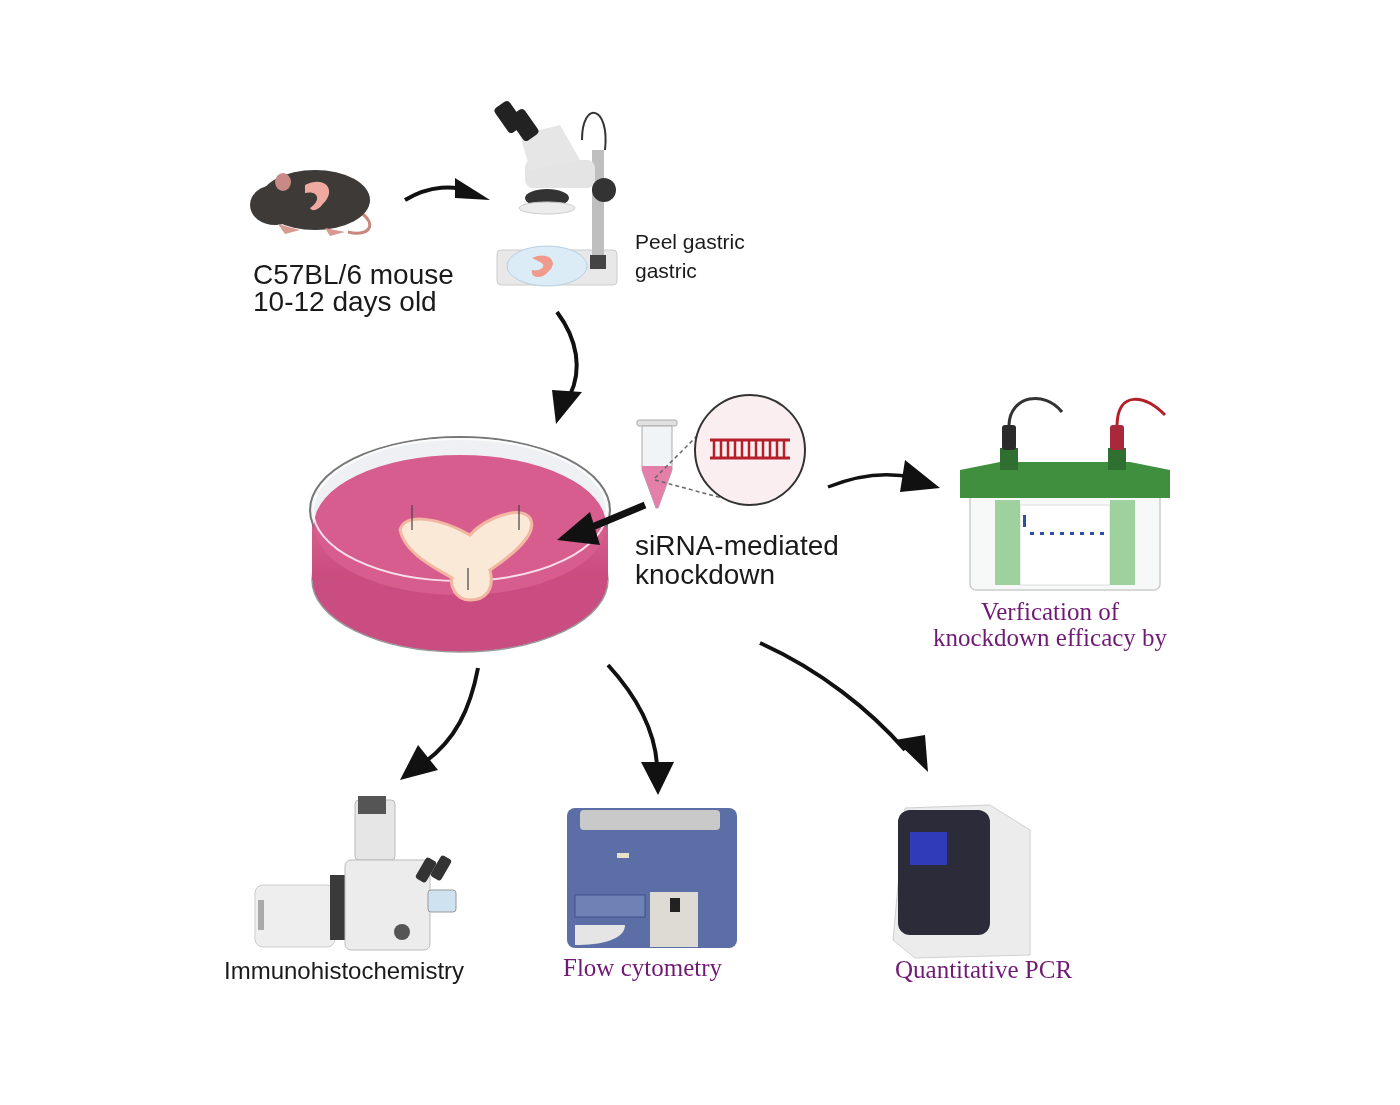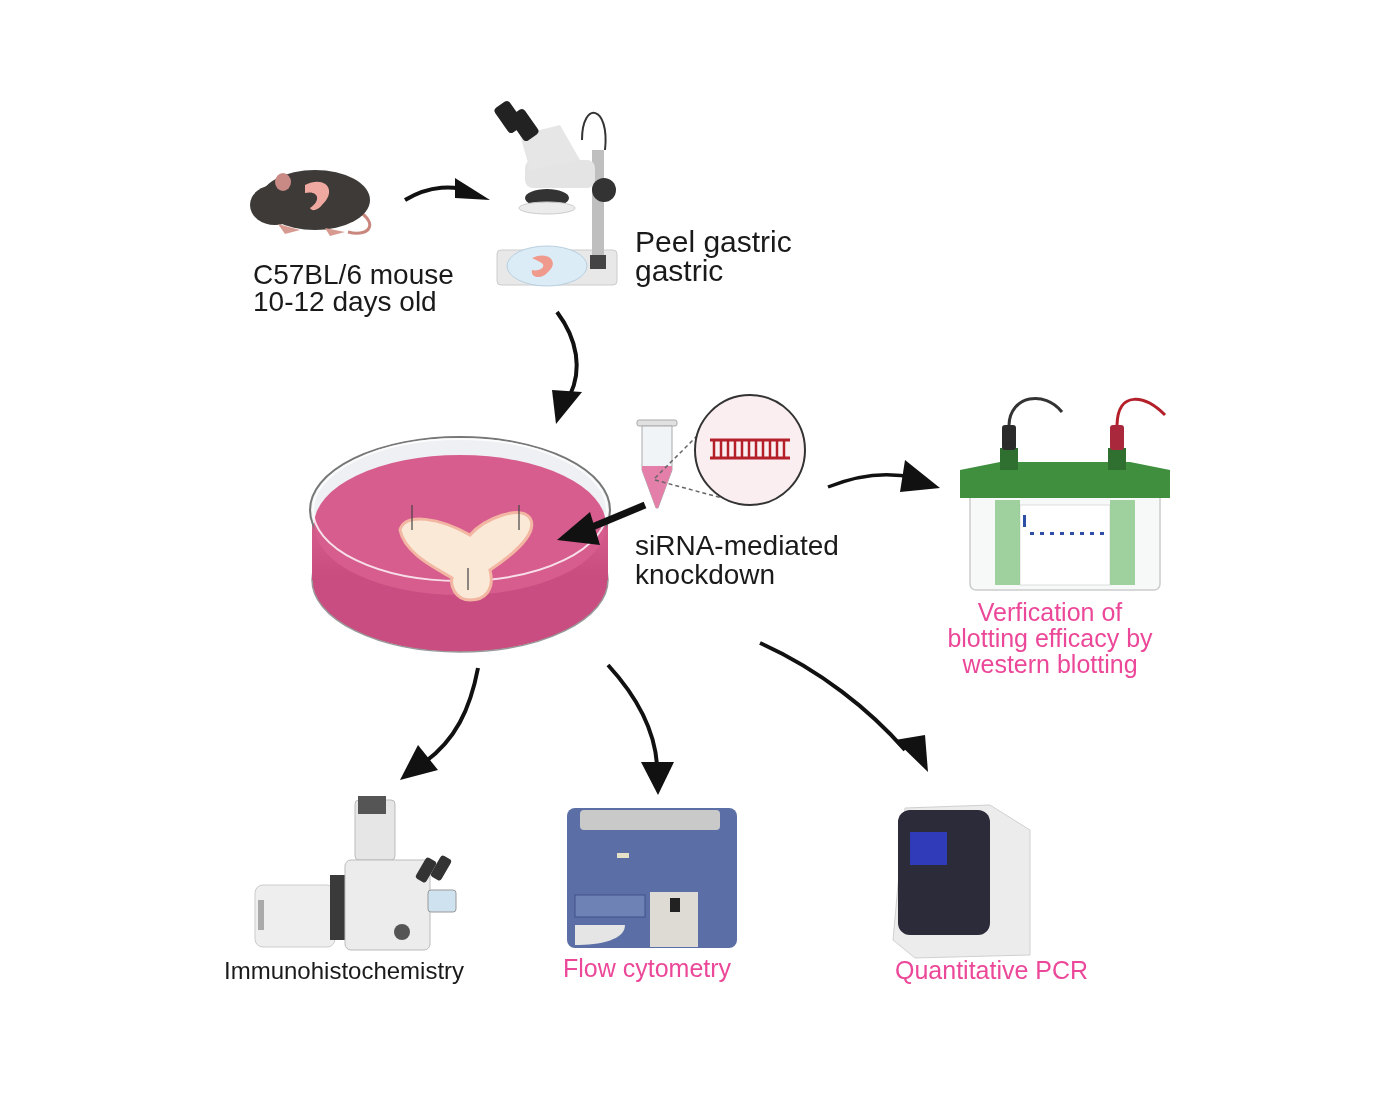--- a/index.html
+++ b/index.html
@@ -1,20 +1,20 @@
 <!DOCTYPE html>
 <html><head>
 <meta charset="utf-8">
 <style>
   html, body { margin:0; padding:0; background:#ffffff; }
   body { width:1400px; height:1105px; position:relative; overflow:hidden;
          font-family:"Liberation Sans", sans-serif; color:#1a1a1a; }
   .lbl { position:absolute; font-size:28px; line-height:27px; white-space:nowrap; }
   .lbl.center { text-align:center; }
-  .lbl.big { font-size:25px; line-height:26px; color:#ec4899; font-family:Liberation Sans, sans-serif; }
+  .lbl.big { font-size:25px; line-height:26px; color:#701a75; font-family:Liberation Serif, serif; }
   svg.layer { position:absolute; left:0; top:0; }
 </style>
 </head>
 <body>
 
 <svg class="layer" width="1400" height="1105" viewBox="0 0 1400 1105">
   <defs>
     <marker id="ah" markerWidth="10" markerHeight="10" refX="5" refY="5" orient="auto" markerUnits="userSpaceOnUse" viewBox="0 0 10 10">
       <path d="M0,0 L10,5 L0,10 z" fill="#111"></path>
     </marker>
@@ -161,31 +161,30 @@
     <rect x="898" y="810" width="92" height="125" rx="12" fill="#2b2b3a"></rect>
     <rect x="910" y="832" width="37" height="33" fill="#2f3bb8"></rect>
   </g>
 </svg>
 
 <div class="lbl" style="left:253px; top:261px;">
   <div>C57BL/6 mouse</div>
   <div>10-12 days old</div>
 </div>
 
-<div class="lbl" style="left:635px; top:227px; font-size:30px; line-height:29px;">
+<div class="lbl" style="left:635px; top:227px; font-size:21px; line-height:29px;">
   <div>Peel gastric</div>
   <div>gastric</div>
 </div>
 
 <div class="lbl" style="left:635px; top:531px; font-size:28px; line-height:29px;">
   <div>siRNA-mediated</div>
   <div>knockdown</div>
 </div>
 
 <div class="lbl center big" style="left:905px; top:599px; width:290px;">
   <div>Verfication of</div>
-  <div>blotting efficacy by</div>
-  <div>western blotting</div>
+  <div>knockdown efficacy by</div>
 </div>
 
 <div class="lbl" style="left:224px; top:957px; font-size:24px;">Immunohistochemistry</div>
 <div class="lbl big" style="left:563px; top:955px;text-align:center;">Flow cytometry</div>
 <div class="lbl big" style="left:873px; top:957px;margin-left:22px;">Quantitative PCR</div>
 
 </body></html>

